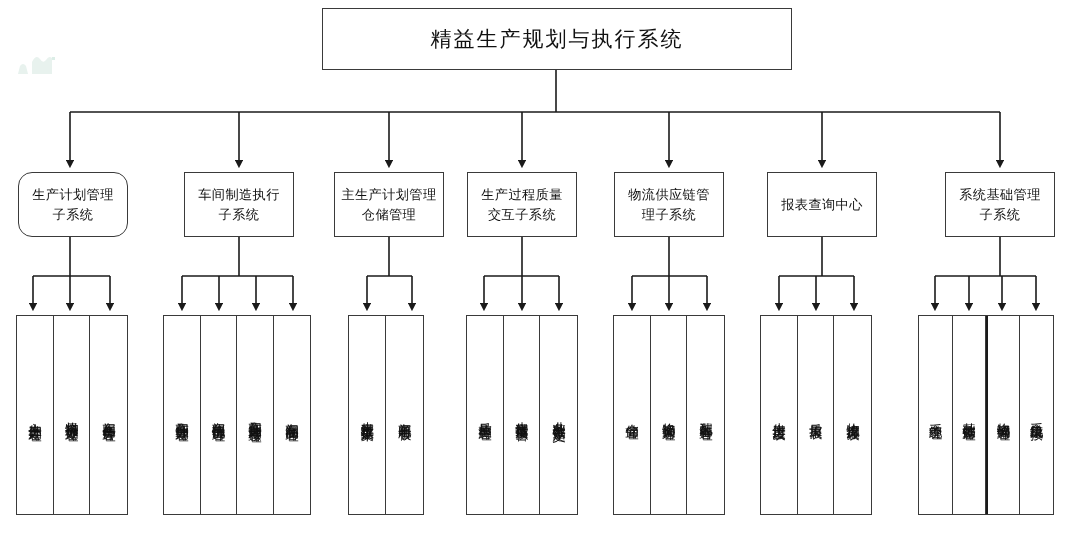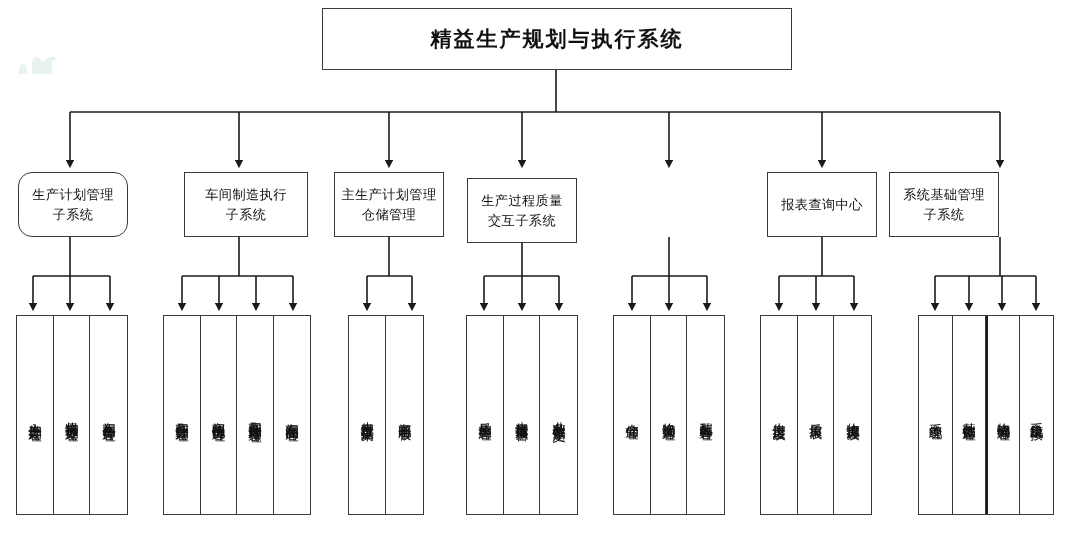--- a/index.html
+++ b/index.html
@@ -37,21 +37,20 @@
     box-sizing: border-box;
     border: 1.4px solid #3a3a3a;
     background: #ffffff;
     display: flex;
     align-items: center;
     justify-content: center;
     text-align: center;
   }
   .box.title-box {
     border-width: 1.6px;
-    font-weight: bold;
   }
   .title-text {
     font-size: 21px;
     letter-spacing: 2px;
     line-height: 1.25;
     color: #111111;
   }
   .l2-text {
     font-size: 13.2px;
     line-height: 1.45;
@@ -186,50 +185,56 @@
     <span class="title-text">精益生产规划与执行系统</span>
   </div>
 
   <div class="box" style="left:18px; top:172px; width:110px; height:65px;border-radius:14px;">
     <div class="l2-text">
       <div>生产计划管理</div>
       <div>子系统</div>
     </div>
   </div>
 
-  <div class="box" style="left:184px; top:172px; width:124px; height:65px;">
+  <div class="box" style="left:184px; top:172px; width:110px; height:65px;">
     <div class="l2-text">
       <div>车间制造执行</div>
       <div>子系统</div>
     </div>
   </div>
 
   <div class="box" style="left:334px; top:172px; width:110px; height:65px;">
     <div class="l2-text">
       <div>主生产计划管理</div>
       <div>仓储管理</div>
     </div>
   </div>
 
-  <div class="box" style="left:467px; top:172px; width:110px; height:65px;margin-top:6px;">
+  <div class="box" style="left:467px; top:172px; width:110px; height:65px;">
     <div class="l2-text">
       <div>生产过程质量</div>
       <div>交互子系统</div>
     </div>
   </div>
 
+  <div class="box" style="left:614px; top:172px; width:110px; height:65px;">
+    <div class="l2-text">
+      <div>物流供应链管</div>
+      <div>理子系统</div>
+    </div>
+  </div>
 
   <div class="box" style="left:767px; top:172px; width:110px; height:65px;">
     <div class="l2-text">
       <div>报表查询中心</div>
       <div></div>
     </div>
   </div>
 
-  <div class="box" style="left:889px; top:172px; width:110px; height:65px;">
+  <div class="box" style="left:945px; top:172px; width:110px; height:65px;">
     <div class="l2-text">
       <div>系统基础管理</div>
       <div>子系统</div>
     </div>
   </div>
 
   <div class="leaf-group" style="left:16px; top:315px; width:112px; height:200px;">
     <div class="leaf" style="width:33.333%;">
       <span class="leaf-text">主生产计划管理</span>
     </div>

